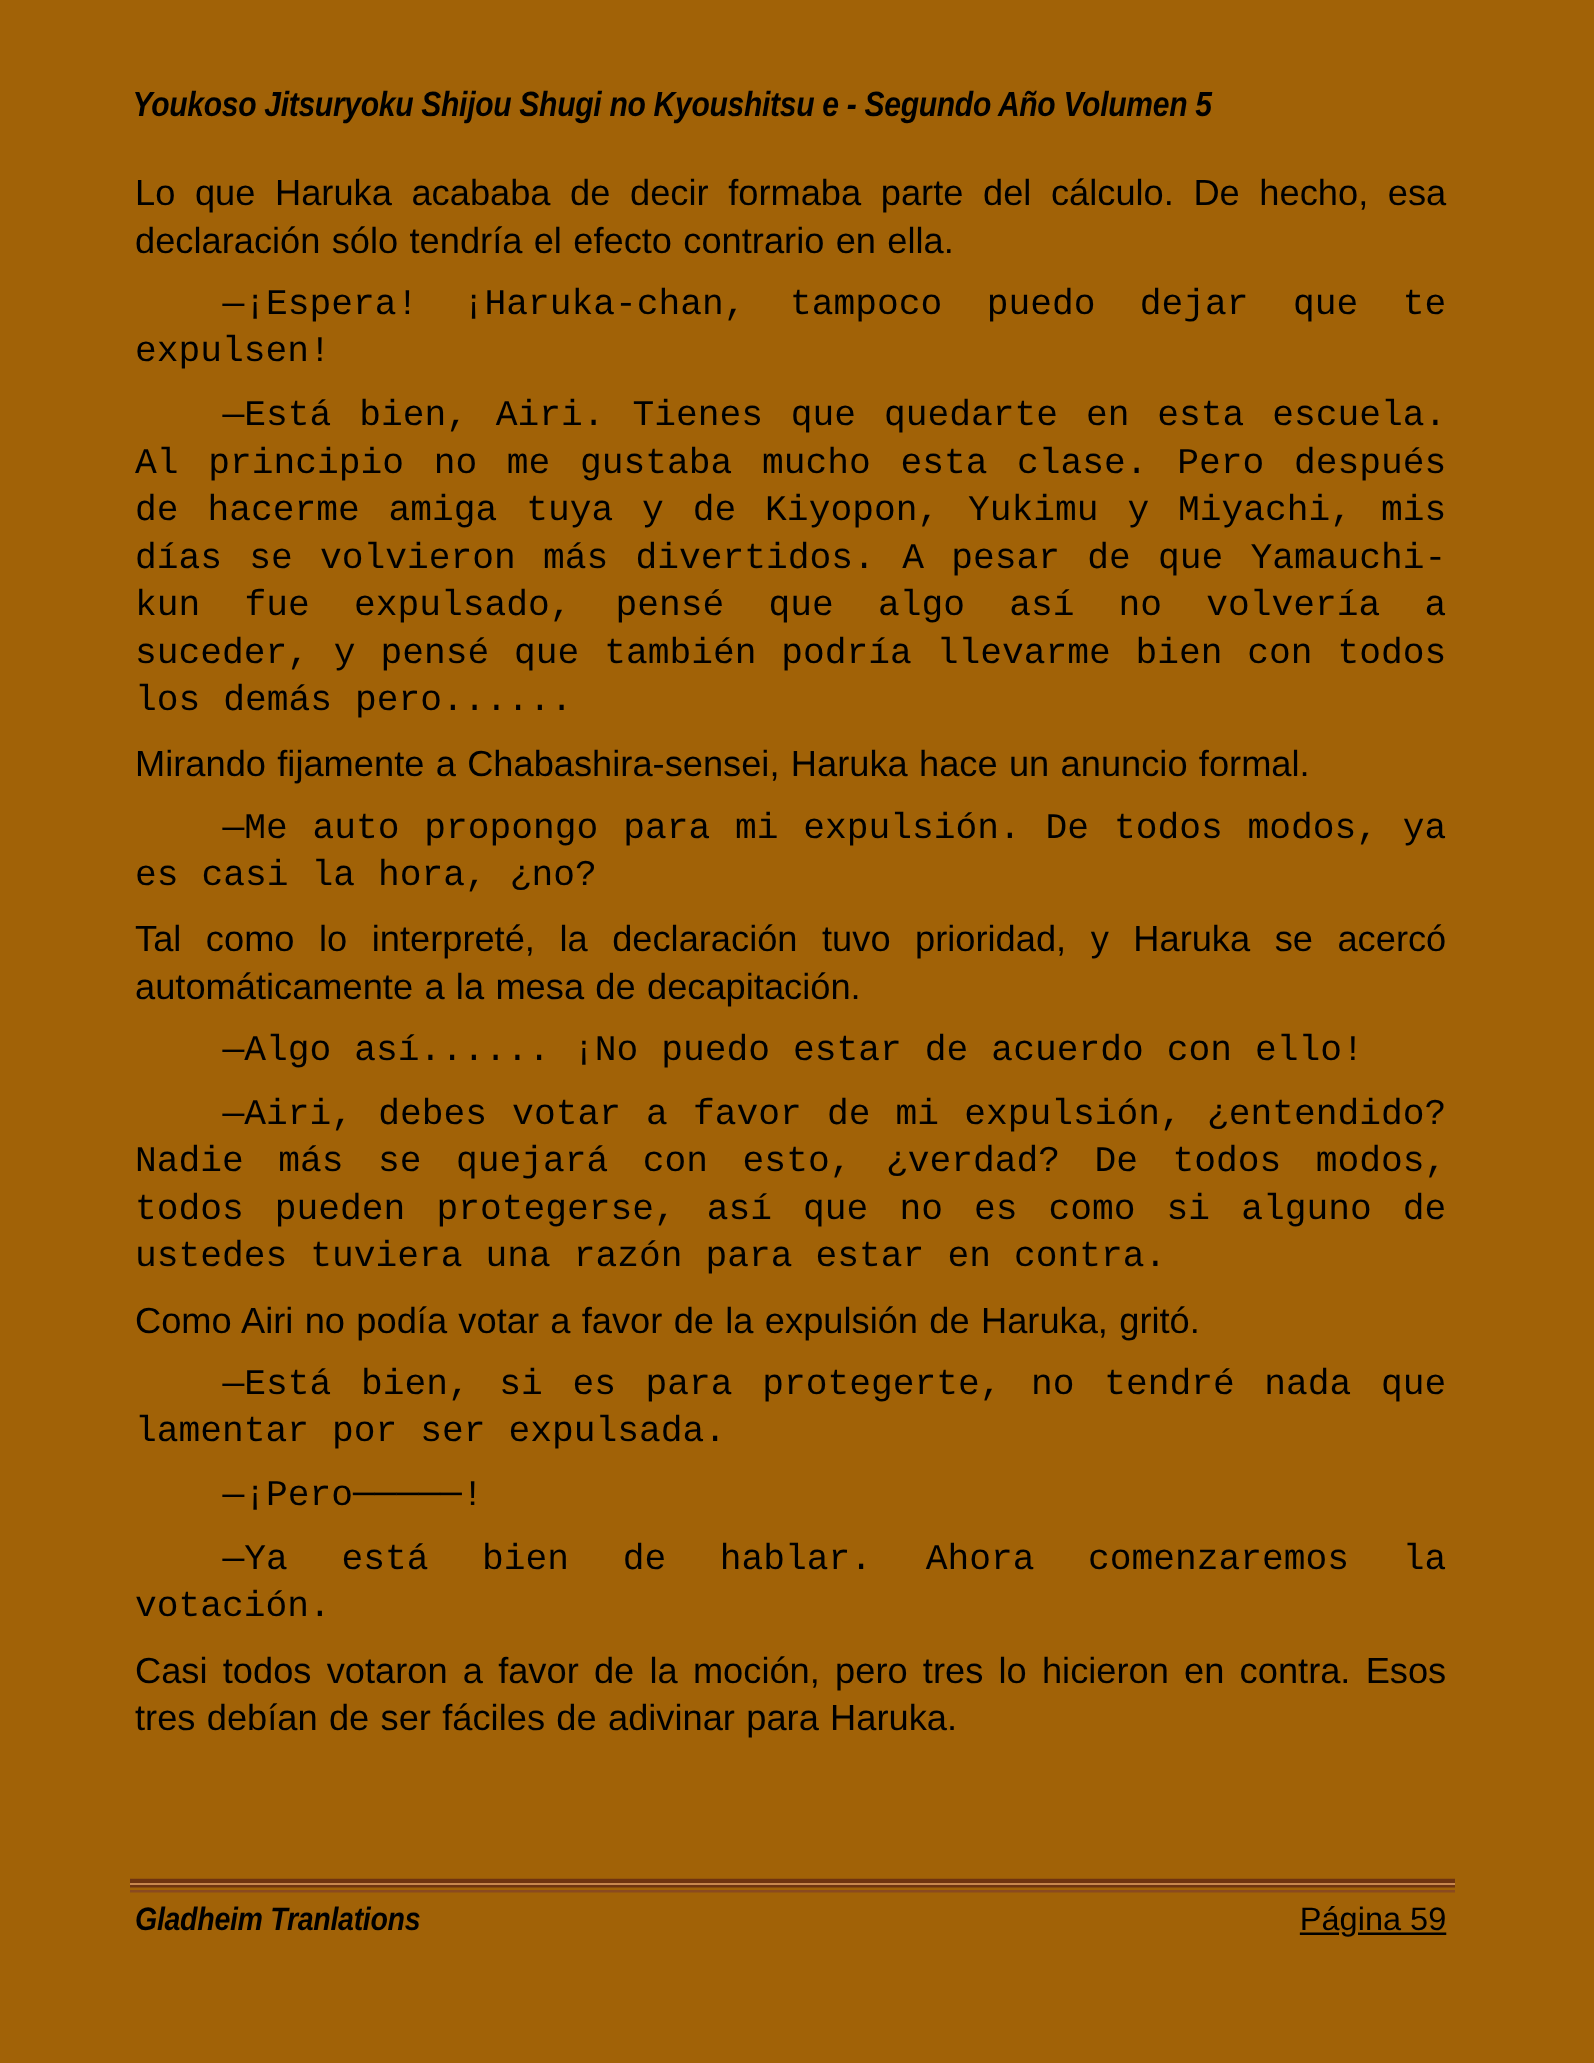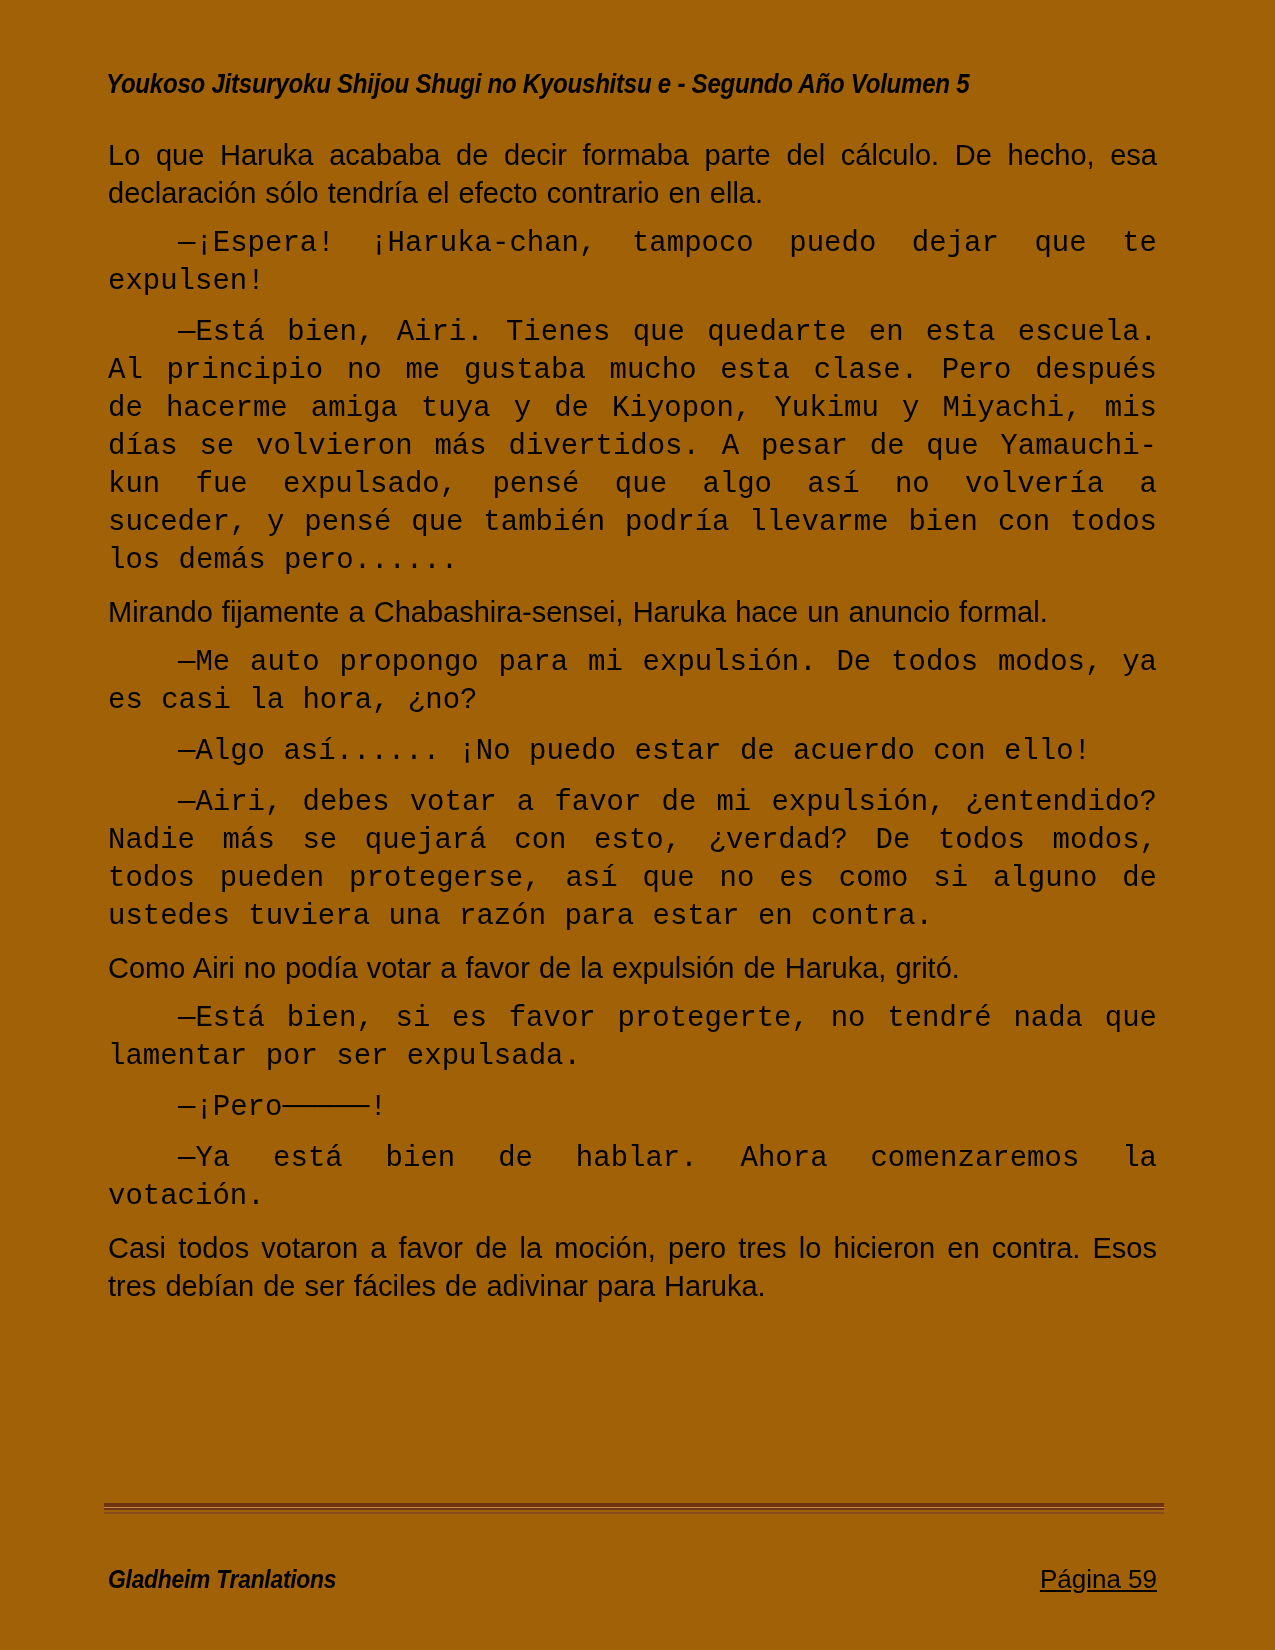--- a/index.html
+++ b/index.html
@@ -54,21 +54,21 @@
       #6f3410 72%, #6f3410 100%);
   }
   .rule-thin {
     height: 2px;
     margin-top: 2px;
     background: #8a4a1f;
   }
   .footer {
     position: absolute;
     left: 108px;
-    top: 1564px;
+    top: 1520px;
     width: 1049px;
     display: flex;
     justify-content: space-between;
     align-items: baseline;
     text-align: center;
   }
   .translator {
     font-weight: bold;
     font-style: italic;
     font-size: 26px;
@@ -89,24 +89,25 @@
 <div class="page">
 
   <div class="header">Youkoso Jitsuryoku Shijou Shugi no Kyoushitsu e - Segundo Año Volumen 5</div>
 
   <div class="content">
       <p class="para">Lo que Haruka acababa de decir formaba parte del cálculo. De hecho, esa declaración sólo tendría el efecto contrario en ella.</p>
       <p class="para dialogue">—¡Espera! ¡Haruka-chan, tampoco puedo dejar que te expulsen!</p>
       <p class="para dialogue">—Está bien, Airi. Tienes que quedarte en esta escuela. Al principio no me gustaba mucho esta clase. Pero después de hacerme amiga tuya y de Kiyopon, Yukimu y Miyachi, mis días se volvieron más divertidos. A pesar de que Yamauchi-kun fue expulsado, pensé que algo así no volvería a suceder, y pensé que también podría llevarme bien con todos los demás pero......</p>
       <p class="para">Mirando fijamente a Chabashira-sensei, Haruka hace un anuncio formal.</p>
       <p class="para dialogue">—Me auto propongo para mi expulsión. De todos modos, ya es casi la hora, ¿no?</p>
+      <p class="para">Tal como lo interpreté, la declaración tuvo prioridad, y Haruka se acercó automáticamente a la mesa de decapitación.</p>
       <p class="para dialogue">—Algo así...... ¡No puedo estar de acuerdo con ello!</p>
       <p class="para dialogue">—Airi, debes votar a favor de mi expulsión, ¿entendido? Nadie más se quejará con esto, ¿verdad? De todos modos, todos pueden protegerse, así que no es como si alguno de ustedes tuviera una razón para estar en contra.</p>
       <p class="para">Como Airi no podía votar a favor de la expulsión de Haruka, gritó.</p>
-      <p class="para dialogue">—Está bien, si es favor protegerte, no tendré nada que lamentar por ser expulsada.</p>
+      <p class="para dialogue">—Está bien, si es para protegerte, no tendré nada que lamentar por ser expulsada.</p>
       <p class="para dialogue">—¡Pero─────!</p>
       <p class="para dialogue">—Ya está bien de hablar. Ahora comenzaremos la votación.</p>
       <p class="para">Casi todos votaron a favor de la moción, pero tres lo hicieron en contra. Esos tres debían de ser fáciles de adivinar para Haruka.</p>
     </div>
 
   <div class="rule">
     <div class="rule-thick"></div>
     <div class="rule-thin"></div>
   </div>
 

